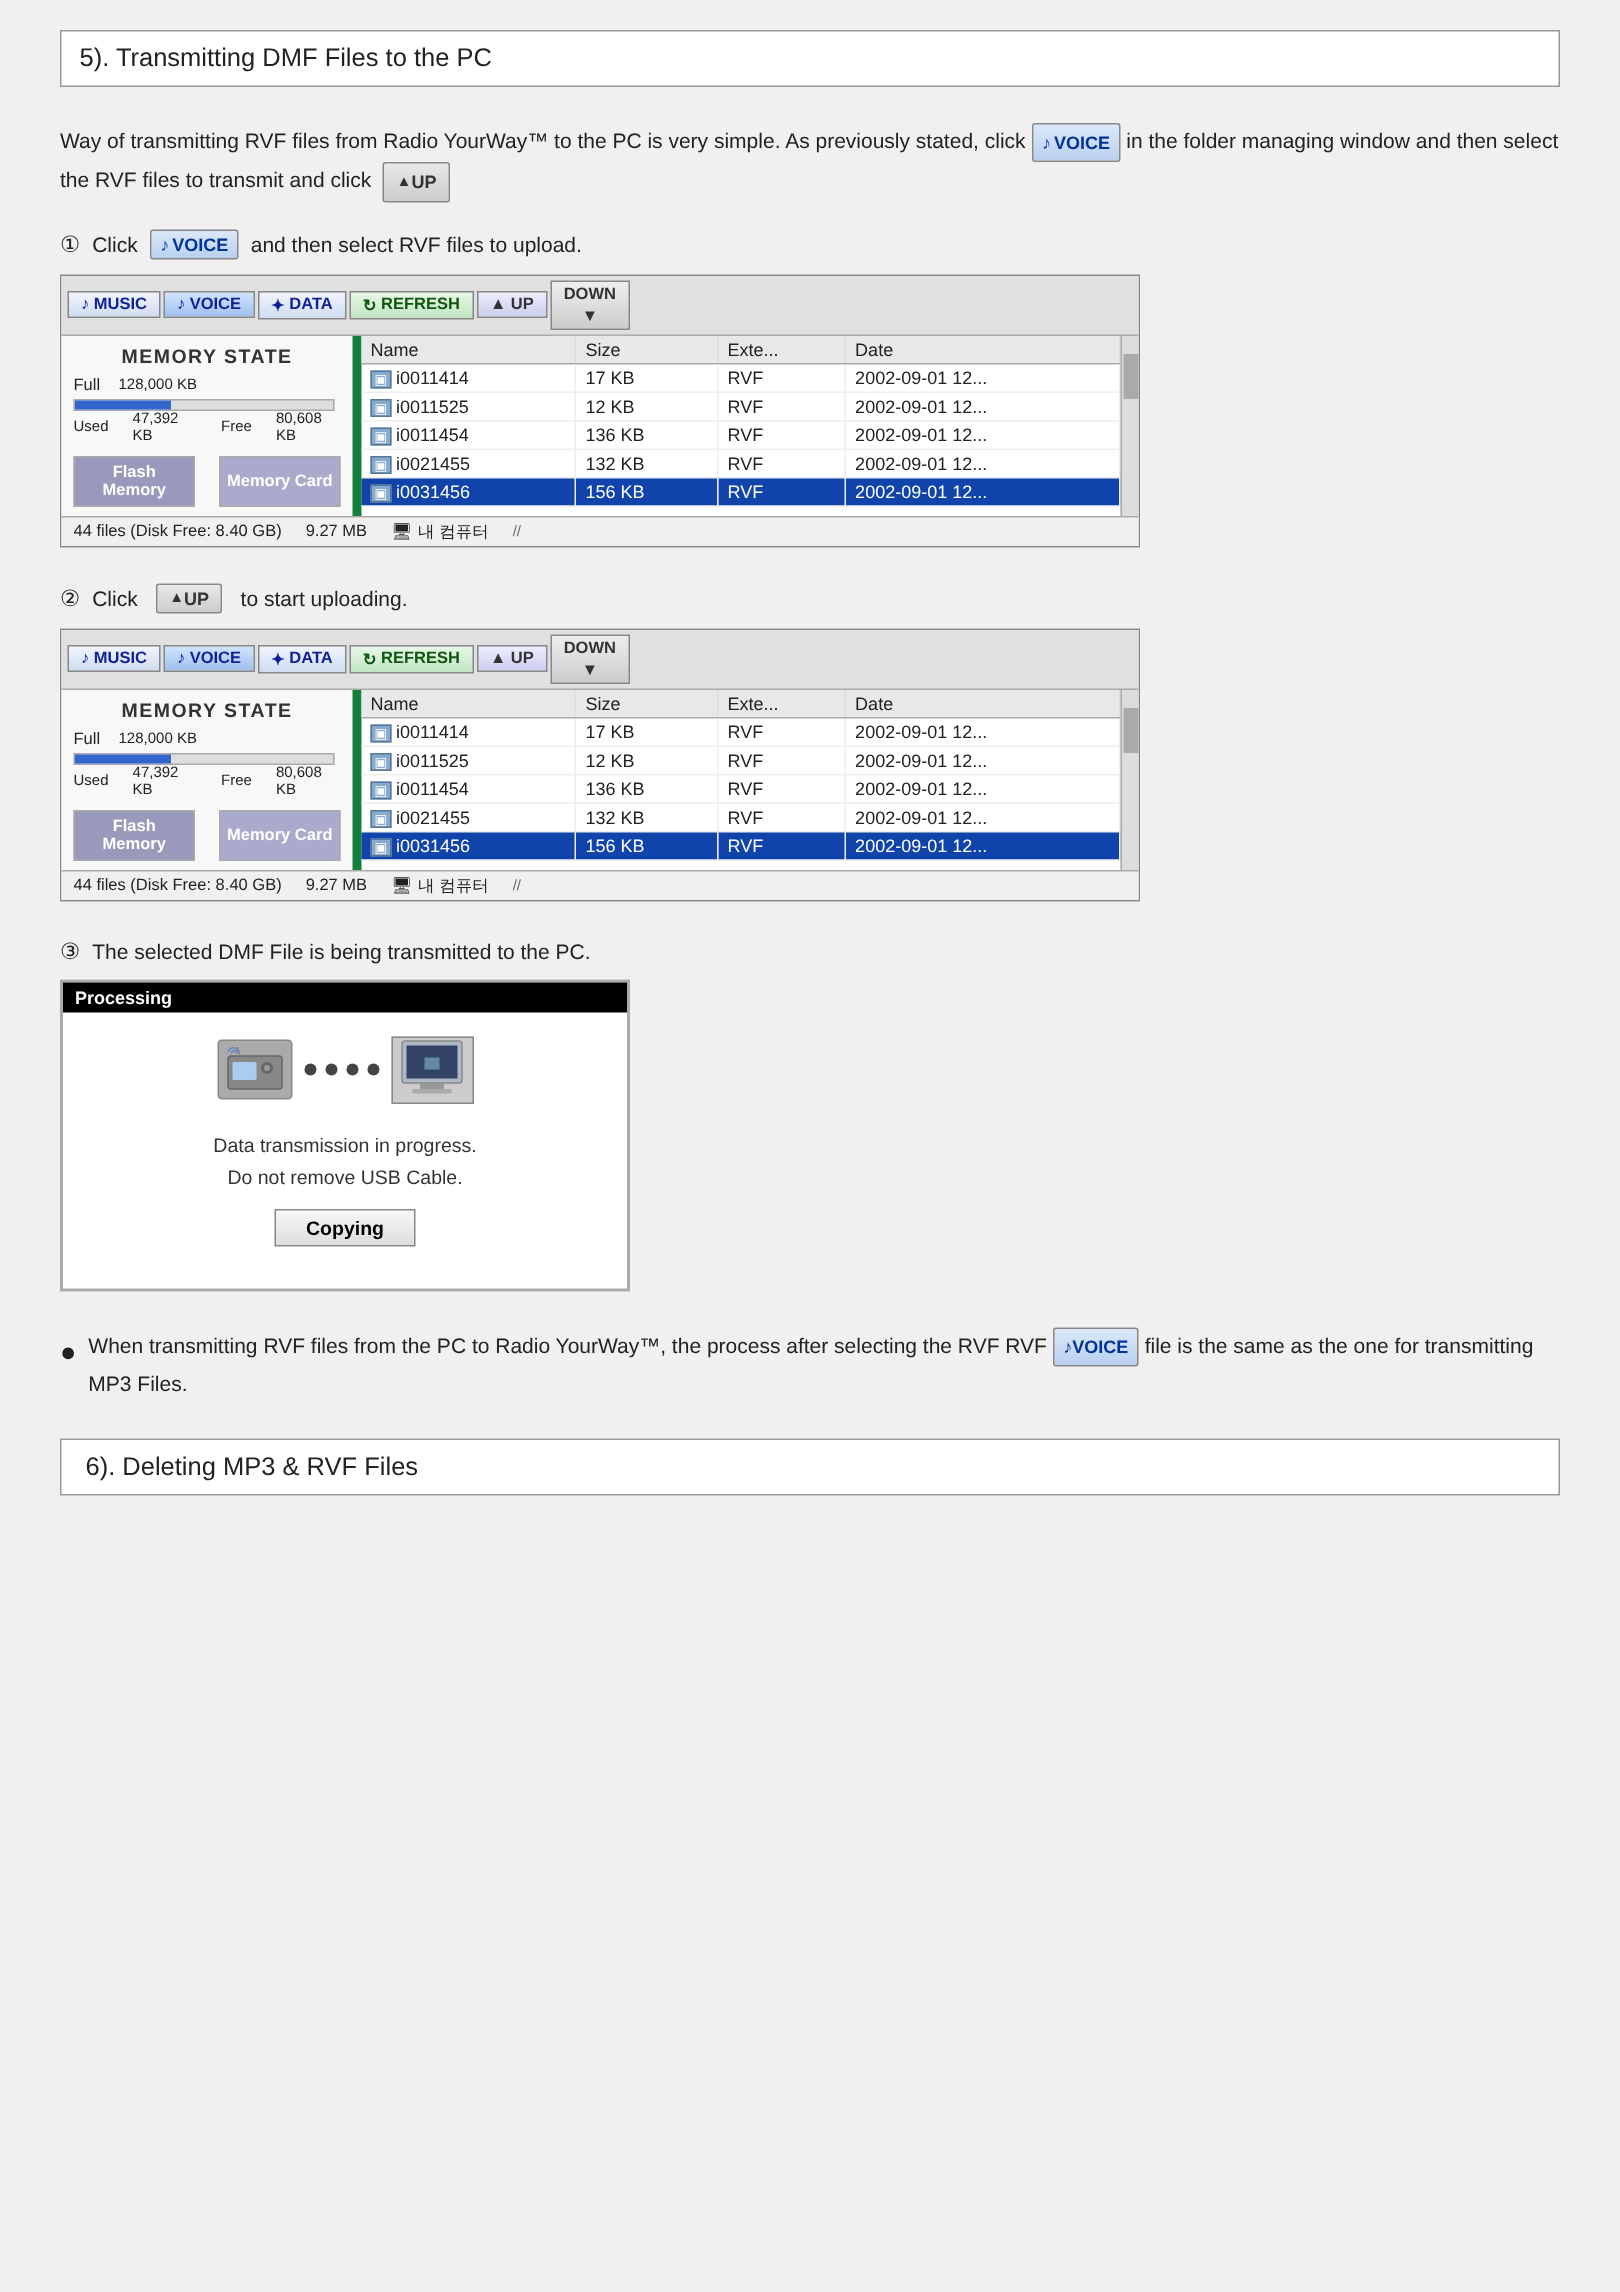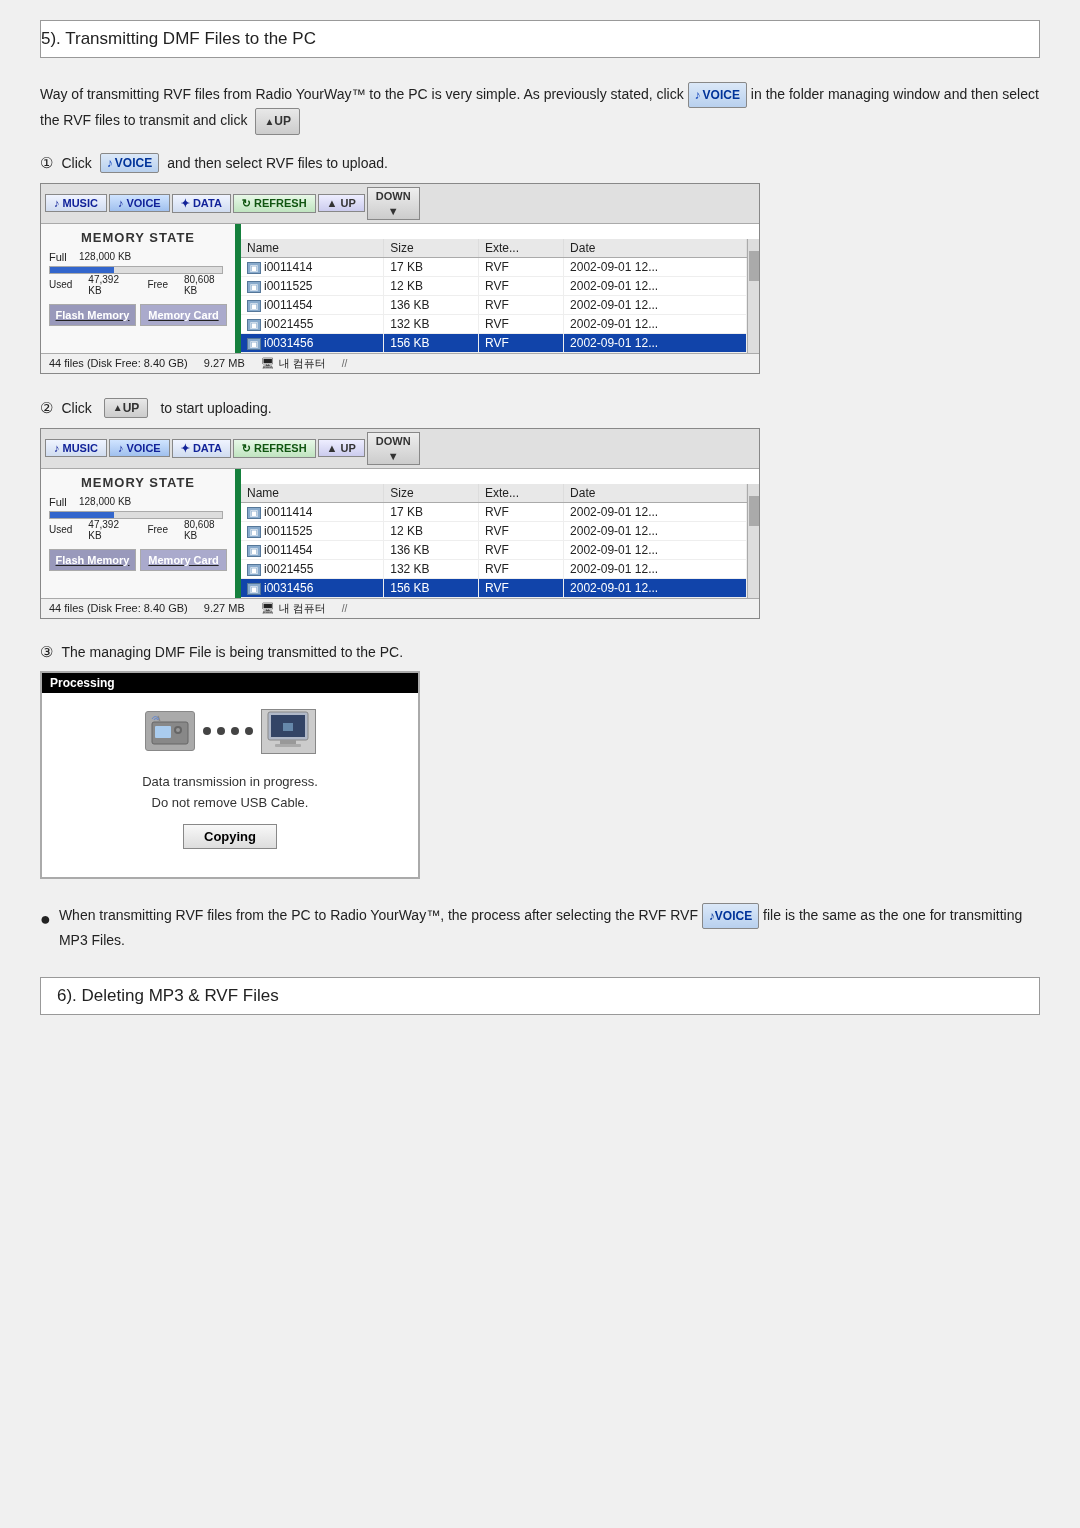--- a/index.html
+++ b/index.html
@@ -8,21 +8,21 @@
       font-family: Arial, sans-serif;
       font-size: 14px;
       color: #222;
       width: 1080px;
       min-height: 1528px;
       padding: 20px 40px;
     }
 
     .section-header {
       border: 1px solid #999;
-      padding: 8px 0;
+      padding: 8px 12px;
       font-size: 17px;
       background: #fff;
       margin-bottom: 24px;
       font-weight: normal;
     }
 
     .intro-text {
       margin-bottom: 0;
       line-height: 1.7;
       font-size: 14px;
@@ -178,23 +178,22 @@
     .memory-sub-row {
       display: flex;
       align-items: center;
       font-size: 10px;
       margin-bottom: 8px;
       gap: 16px;
     }
 
     .memory-buttons {
       display: flex;
-      gap: 4px;
+      gap: 16px;
       margin-top: 4px;
-      text-decoration: underline;
     }
 
     .mem-btn {
       flex: 1;
       padding: 4px 4px;
       font-size: 11px;
       text-align: center;
       border: 1px solid #aaa;
       cursor: pointer;
       font-weight: bold;
@@ -412,21 +411,20 @@
     .scroll-thumb {
       width: 10px;
       height: 30px;
       background: #aaa;
       margin-top: 12px;
     }
 
     .fm-right-wrapper {
       display: flex;
       flex: 1;
-      margin-top: 15px;
     }
   </style>
 </head>
 <body>
 
 <div class="section-header">
   <span>5). Transmitting DMF Files to the PC</span>
 </div>
 
 <p class="intro-text">
@@ -711,21 +709,21 @@
     <span class="computer-icon">
       <span>🖥</span>
       <span>내 컴퓨터</span>
     </span>
     <span class="scroll-arrow">//</span>
   </div>
 </div>
 
 <div class="step">
   <span class="step-num">③</span>
-  <span>The managing DMF File is being transmitted to the PC.</span>
+  <span>The selected DMF File is being transmitted to the PC.</span>
 </div>
 
 <div class="processing-dialog">
   <div class="processing-title">Processing</div>
   <div class="processing-body">
     <div class="transfer-animation">
       <div class="device-icon">
         <svg width="40" height="35">
           <rect x="2" y="8" width="36" height="22" rx="2" fill="#888" stroke="#666" stroke-width="1"></rect>
           <rect x="5" y="12" width="16" height="12" rx="1" fill="#aaccee"></rect>

